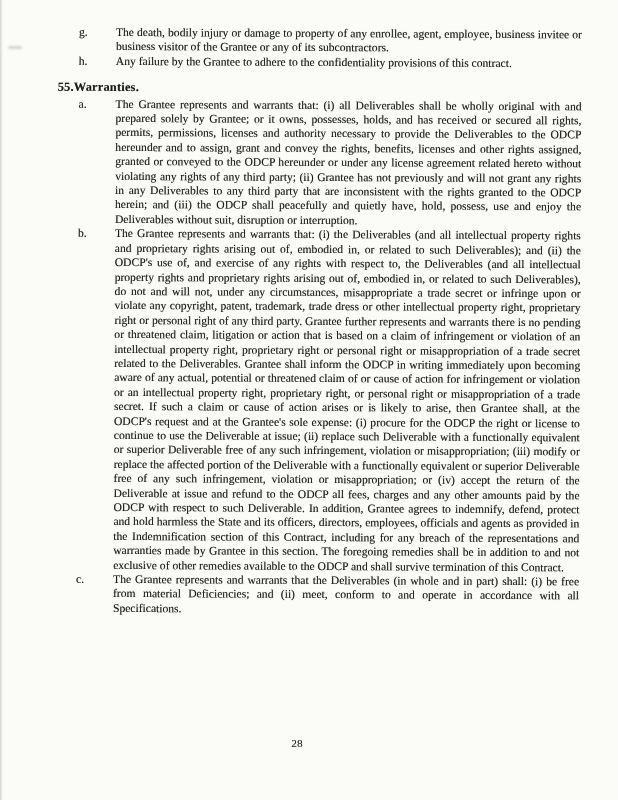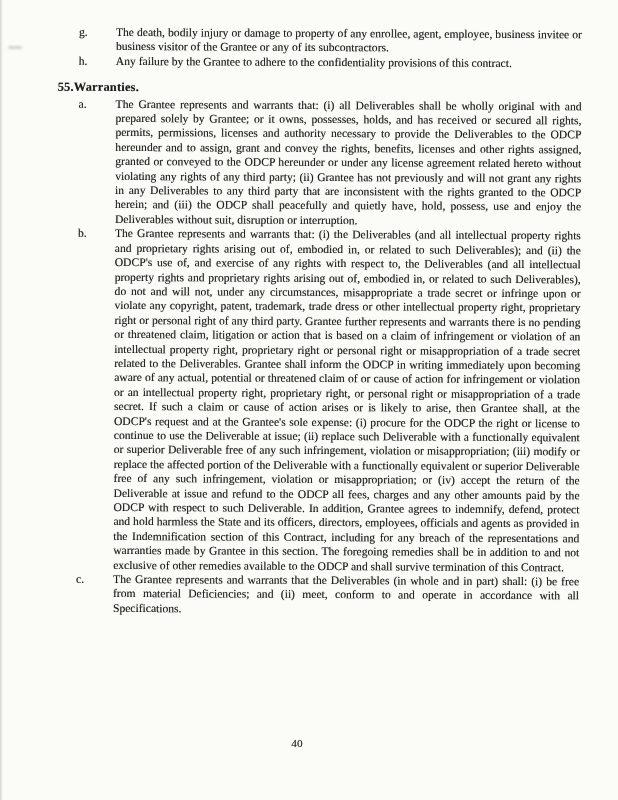--- a/index.html
+++ b/index.html
@@ -103,14 +103,14 @@
       <div class="txt">The Grantee represents and warrants that: (i) the Deliverables (and all intellectual property rights and proprietary rights arising out of, embodied in, or related to such Deliverables); and (ii) the ODCP's use of, and exercise of any rights with respect to, the Deliverables (and all intellectual property rights and proprietary rights arising out of, embodied in, or related to such Deliverables), do not and will not, under any circumstances, misappropriate a trade secret or infringe upon or violate any copyright, patent, trademark, trade dress or other intellectual property right, proprietary right or personal right of any third party. Grantee further represents and warrants there is no pending or threatened claim, litigation or action that is based on a claim of infringement or violation of an intellectual property right, proprietary right or personal right or misappropriation of a trade secret related to the Deliverables. Grantee shall inform the ODCP in writing immediately upon becoming aware of any actual, potential or threatened claim of or cause of action for infringement or violation or an intellectual property right, proprietary right, or personal right or misappropriation of a trade secret. If such a claim or cause of action arises or is likely to arise, then Grantee shall, at the ODCP's request and at the Grantee's sole expense: (i) procure for the ODCP the right or license to continue to use the Deliverable at issue; (ii) replace such Deliverable with a functionally equivalent or superior Deliverable free of any such infringement, violation or misappropriation; (iii) modify or replace the affected portion of the Deliverable with a functionally equivalent or superior Deliverable free of any such infringement, violation or misappropriation; or (iv) accept the return of the Deliverable at issue and refund to the ODCP all fees, charges and any other amounts paid by the ODCP with respect to such Deliverable. In addition, Grantee agrees to indemnify, defend, protect and hold harmless the State and its officers, directors, employees, officials and agents as provided in the Indemnification section of this Contract, including for any breach of the representations and warranties made by Grantee in this section. The foregoing remedies shall be in addition to and not exclusive of other remedies available to the ODCP and shall survive termination of this Contract.</div>
     </div>
 
     <div class="hang">
       <span class="lbl">c.</span>
       <div class="txt">The Grantee represents and warrants that the Deliverables (in whole and in part) shall: (i) be free from material Deficiencies; and (ii) meet, conform to and operate in accordance with all Specifications.</div>
     </div>
 
   </div>
 
-  <div class="pagenum">40</div>
+  <div class="pagenum">28</div>
 </div>
 
 </body></html>

